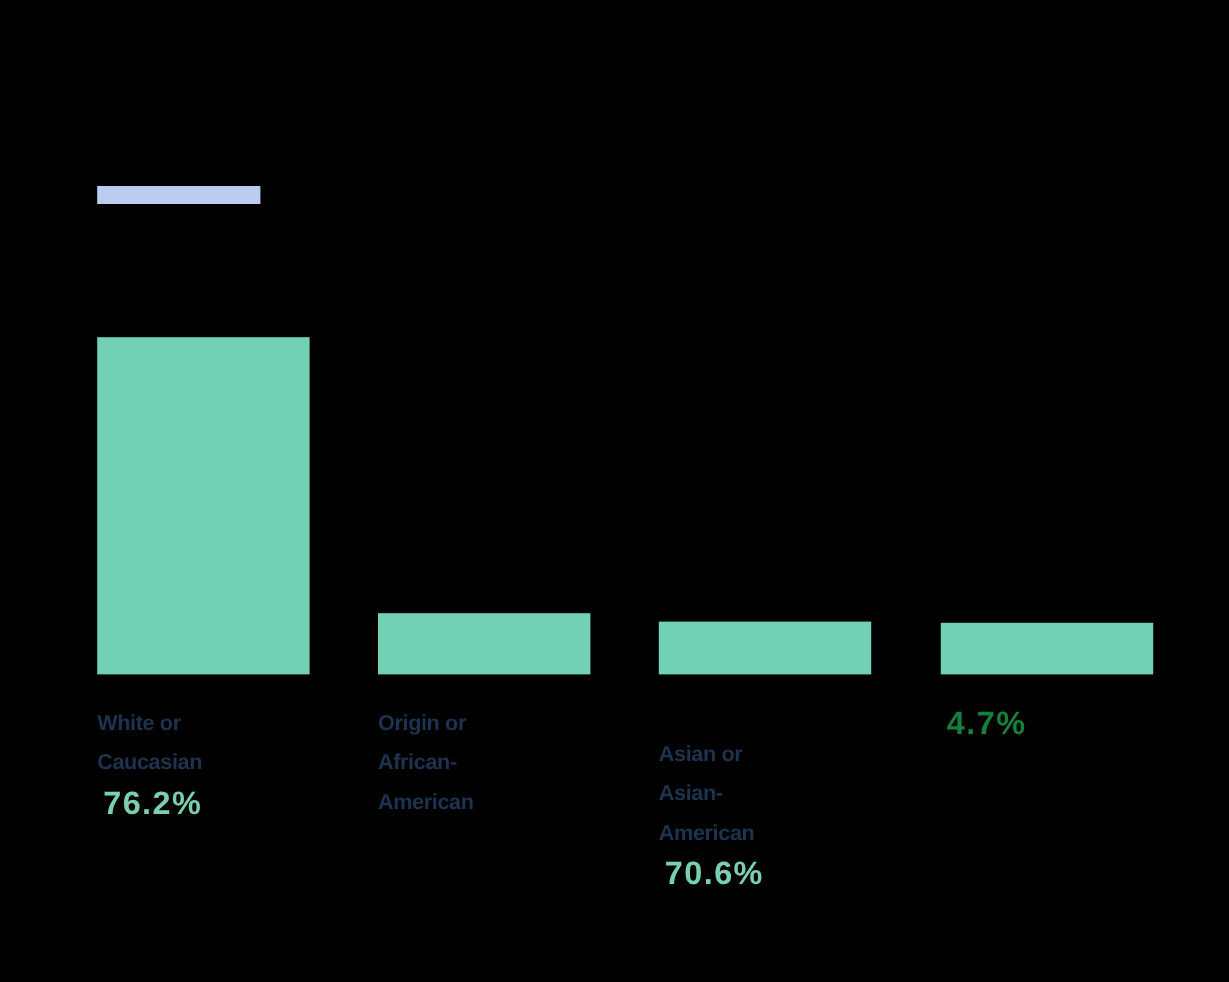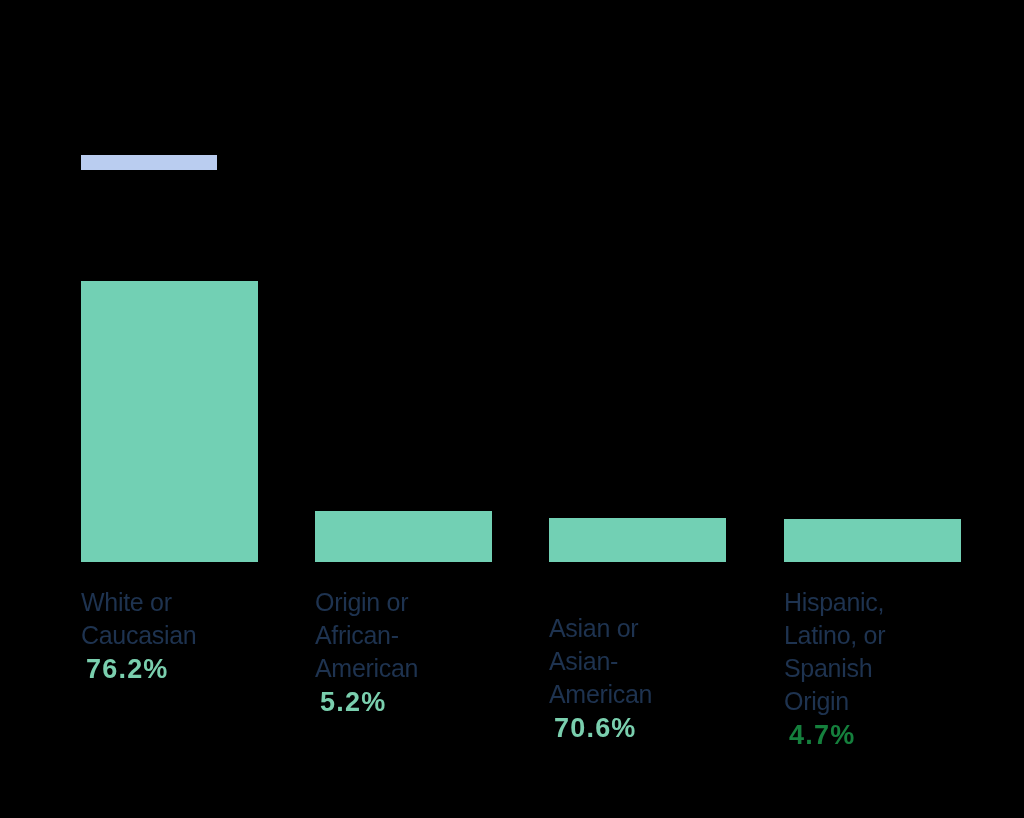--- a/index.html
+++ b/index.html
@@ -57,22 +57,22 @@
 
   
   .label-block {
     position: absolute;
     top: 586px;
     width: 200px;
   }
 
   .cat-label {
     font-family: "Liberation Sans", sans-serif;
-    font-size: 25px;
-    font-weight: normal;
+    font-size: 18px;
+    font-weight: bold;
     line-height: 33px;
     color: #1e3350;
     letter-spacing: -0.3px;
     margin: 0;
     white-space: pre-line;
   }
 
   .cat-value {
     font-family: "Liberation Sans", sans-serif;
     font-size: 27px;
@@ -120,31 +120,26 @@
   <div class="label-block col-0">
     <div class="cat-label" style="color: rgb(30, 51, 80);">White or
 Caucasian</div>
     <div class="cat-value" style="color: rgb(122, 207, 174);">76.2%</div>
   </div>
 
   <div class="label-block col-1">
     <div class="cat-label" style="color: rgb(30, 51, 80);">Origin or
 African-
 American</div>
-    <div class="cat-value" style="color: rgb(122, 207, 174);">5.2%</div>
   </div>
 
   <div class="label-block col-2">
     <div class="cat-label" style="color: rgb(30, 51, 80);">Asian or
 Asian-
 American</div>
     <div class="cat-value" style="color: rgb(122, 207, 174);">70.6%</div>
   </div>
 
   <div class="label-block col-3">
-    <div class="cat-label" style="color: rgb(30, 51, 80);">Hispanic,
-Latino, or
-Spanish
-Origin</div>
     <div class="cat-value" style="color: #15803d;">4.7%</div>
   </div>
 
 </div>
 
 </body></html>

